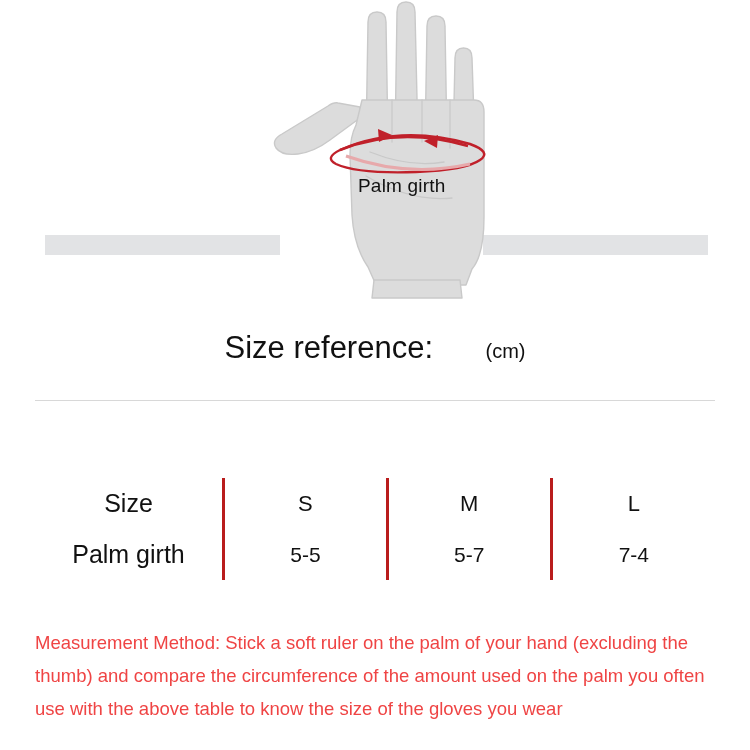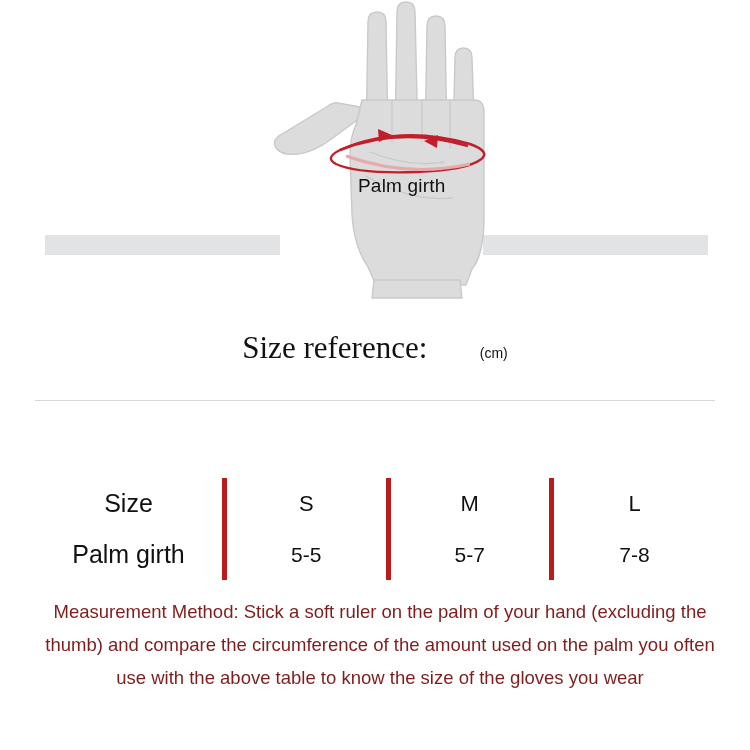--- a/index.html
+++ b/index.html
@@ -51,24 +51,23 @@
     position: absolute;
     left: 0;
     top: 330px;
     width: 750px;
     text-align: center;
     white-space: nowrap;
   }
   .size-ref .main {
     font-size: 31px;
     color: #111;
-    font-family: Liberation Serif, serif;
   }
   .size-ref .unit {
-    font-size: 14px;
+    font-size: 20px;
     color: #111;
     margin-left: 48px;
   }
   .rule {
     position: absolute;
     left: 35px;
     top: 400px;
     width: 680px;
     height: 1px;
     background: #d8d8d8;
@@ -82,42 +81,41 @@
     width: 680px;
   }
   table.sizes {
     border-collapse: collapse;
     width: 680px;
     table-layout: fixed;
   }
   table.sizes td {
     text-align: center;
     vertical-align: middle;
-    border-right: 5px solid #b91c1c;
+    border-right: 3px solid #b91c1c;
     height: 49px;
     font-size: 21px;
     color: #111;
   }
   table.sizes td:last-child { border-right: none; }
   table.sizes tr.head td { font-size: 24px; }
   table.sizes tr.head td.rowlabel,
   table.sizes tr.body td.rowlabel { font-size: 25px; }
   table.sizes td.rowlabel { width: 185px; }
   table.sizes tr.head td:not(.rowlabel) { font-size: 22px; }
 
   
   .note {
     position: absolute;
     left: 35px;
-    top: 595px;
+    top: 626px;
     width: 690px;
     font-size: 18.5px;
     line-height: 33px;
-    color: #7f1d1d;
-    text-align: center;
+    color: #ef4444;
   }
 </style>
 </head>
 <body>
 
 <div class="illustration">
 
   <div class="grey-bar left"></div>
   <div class="grey-bar right"></div>
 
@@ -192,19 +190,19 @@
         <tr class="head">
       <td class="rowlabel">Size</td>
       <td>S</td>
       <td>M</td>
       <td>L</td>
     </tr>
     <tr class="body">
       <td class="rowlabel">Palm girth</td>
       <td>5-5</td>
       <td>5-7</td>
-      <td>7-8</td>
+      <td>7-4</td>
     </tr>
   </tbody>
     </table>
 </div>
 
 <div class="note">Measurement Method: Stick a soft ruler on the palm of your hand (excluding the thumb) and compare the circumference of the amount used on the palm you often use with the above table to know the size of the gloves you wear</div>
 
 </body></html>

